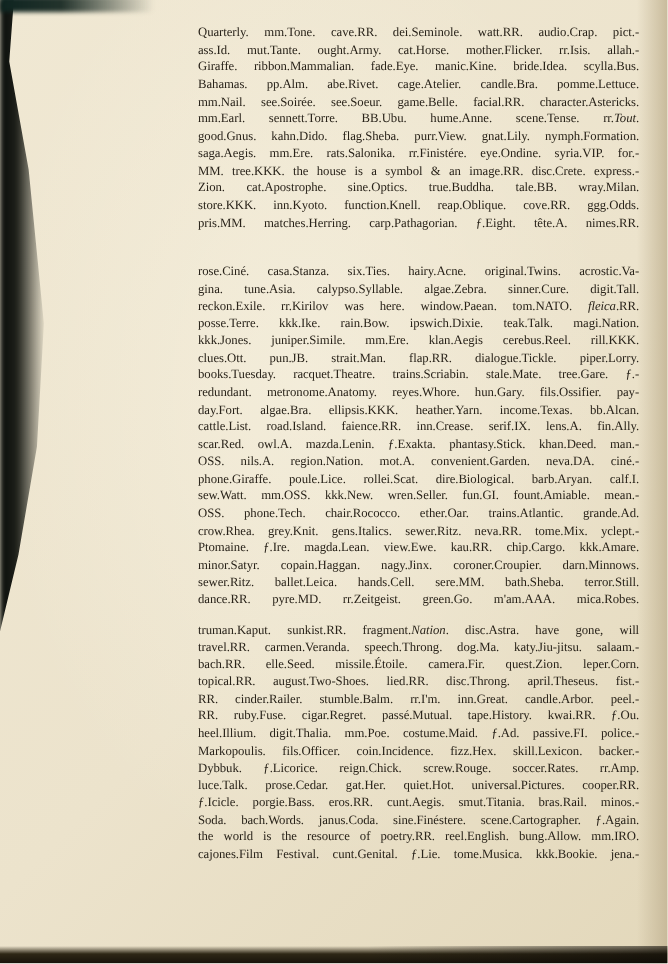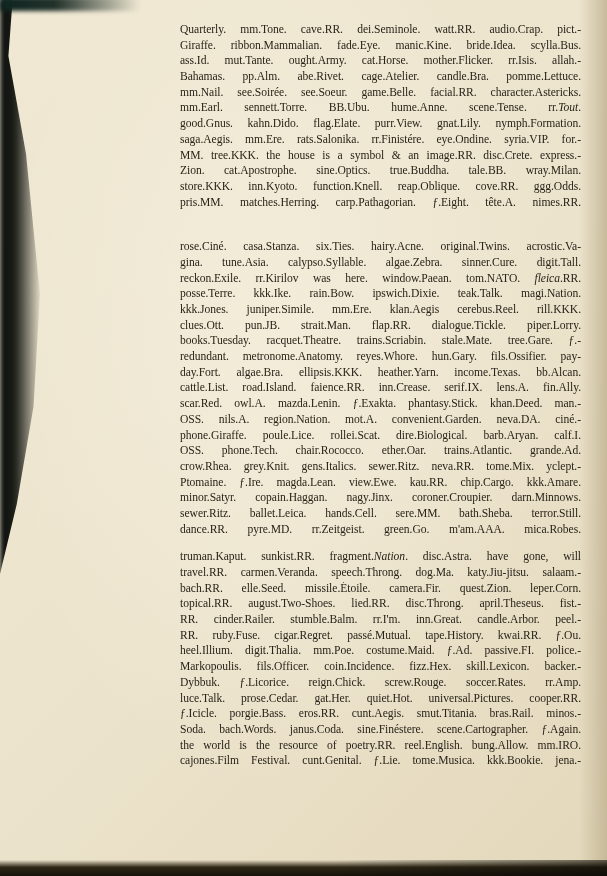--- a/index.html
+++ b/index.html
@@ -69,46 +69,47 @@
 <body>
 
 <div class="page">
   <div class="gutter-left"></div>
   <div class="top-left-strip"></div>
   <div class="right-edge-shade"></div>
 
   <div class="text-col" id="text-col">
       <div class="para">
         <div class="line">Quarterly. mm.Tone. cave.RR. dei.Seminole. watt.RR. audio.Crap. pict.-</div>
+        <div class="line">ass.Id. mut.Tante. ought.Army. cat.Horse. mother.Flicker. rr.Isis. allah.-</div>
         <div class="line">Giraffe. ribbon.Mammalian. fade.Eye. manic.Kine. bride.Idea. scylla.Bus.</div>
-        <div class="line">ass.Id. mut.Tante. ought.Army. cat.Horse. mother.Flicker. rr.Isis. allah.-</div>
         <div class="line">Bahamas. pp.Alm. abe.Rivet. cage.Atelier. candle.Bra. pomme.Lettuce.</div>
         <div class="line">mm.Nail. see.Soirée. see.Soeur. game.Belle. facial.RR. character.Astericks.</div>
         <div class="line">mm.Earl. sennett.Torre. BB.Ubu. hume.Anne. scene.Tense. rr.<i>Tout</i>.</div>
-        <div class="line">good.Gnus. kahn.Dido. flag.Elate. purr.View. gnat.Lily. nymph.Formation.</div>
+        <div class="line">good.Gnus. kahn.Dido. flag.Sheba. purr.View. gnat.Lily. nymph.Formation.</div>
         <div class="line">saga.Aegis. mm.Ere. rats.Salonika. rr.Finistére. eye.Ondine. syria.VIP. for.-</div>
         <div class="line">MM. tree.KKK. the house is a symbol &amp; an image.RR. disc.Crete. express.-</div>
         <div class="line">Zion. cat.Apostrophe. sine.Optics. true.Buddha. tale.BB. wray.Milan.</div>
         <div class="line">store.KKK. inn.Kyoto. function.Knell. reap.Oblique. cove.RR. ggg.Odds.</div>
         <div class="line">pris.MM. matches.Herring. carp.Pathagorian. ƒ.Eight. tête.A. nimes.RR.</div>
       </div>
       <div class="para">
         <div class="line">rose.Ciné. casa.Stanza. six.Ties. hairy.Acne. original.Twins. acrostic.Va-</div>
         <div class="line">gina. tune.Asia. calypso.Syllable. algae.Zebra. sinner.Cure. digit.Tall.</div>
         <div class="line">reckon.Exile. rr.Kirilov was here. window.Paean. tom.NATO. <i>fleica</i>.RR.</div>
         <div class="line">posse.Terre. kkk.Ike. rain.Bow. ipswich.Dixie. teak.Talk. magi.Nation.</div>
         <div class="line">kkk.Jones. juniper.Simile. mm.Ere. klan.Aegis cerebus.Reel. rill.KKK.</div>
         <div class="line">clues.Ott. pun.JB. strait.Man. flap.RR. dialogue.Tickle. piper.Lorry.</div>
         <div class="line">books.Tuesday. racquet.Theatre. trains.Scriabin. stale.Mate. tree.Gare. ƒ.-</div>
         <div class="line">redundant. metronome.Anatomy. reyes.Whore. hun.Gary. fils.Ossifier. pay-</div>
         <div class="line">day.Fort. algae.Bra. ellipsis.KKK. heather.Yarn. income.Texas. bb.Alcan.</div>
         <div class="line">cattle.List. road.Island. faience.RR. inn.Crease. serif.IX. lens.A. fin.Ally.</div>
         <div class="line">scar.Red. owl.A. mazda.Lenin. ƒ.Exakta. phantasy.Stick. khan.Deed. man.-</div>
         <div class="line">OSS. nils.A. region.Nation. mot.A. convenient.Garden. neva.DA. ciné.-</div>
         <div class="line">phone.Giraffe. poule.Lice. rollei.Scat. dire.Biological. barb.Aryan. calf.I.</div>
+        <div class="line">sew.Watt. mm.OSS. kkk.New. wren.Seller. fun.GI. fount.Amiable. mean.-</div>
         <div class="line">OSS. phone.Tech. chair.Rococco. ether.Oar. trains.Atlantic. grande.Ad.</div>
         <div class="line">crow.Rhea. grey.Knit. gens.Italics. sewer.Ritz. neva.RR. tome.Mix. yclept.-</div>
         <div class="line">Ptomaine. ƒ.Ire. magda.Lean. view.Ewe. kau.RR. chip.Cargo. kkk.Amare.</div>
         <div class="line">minor.Satyr. copain.Haggan. nagy.Jinx. coroner.Croupier. darn.Minnows.</div>
         <div class="line">sewer.Ritz. ballet.Leica. hands.Cell. sere.MM. bath.Sheba. terror.Still.</div>
         <div class="line">dance.RR. pyre.MD. rr.Zeitgeist. green.Go. m'am.AAA. mica.Robes.</div>
       </div>
       <div class="para">
         <div class="line">truman.Kaput. sunkist.RR. fragment.<i>Nation</i>. disc.Astra. have gone, will</div>
         <div class="line">travel.RR. carmen.Veranda. speech.Throng. dog.Ma. katy.Jiu-jitsu. salaam.-</div>

